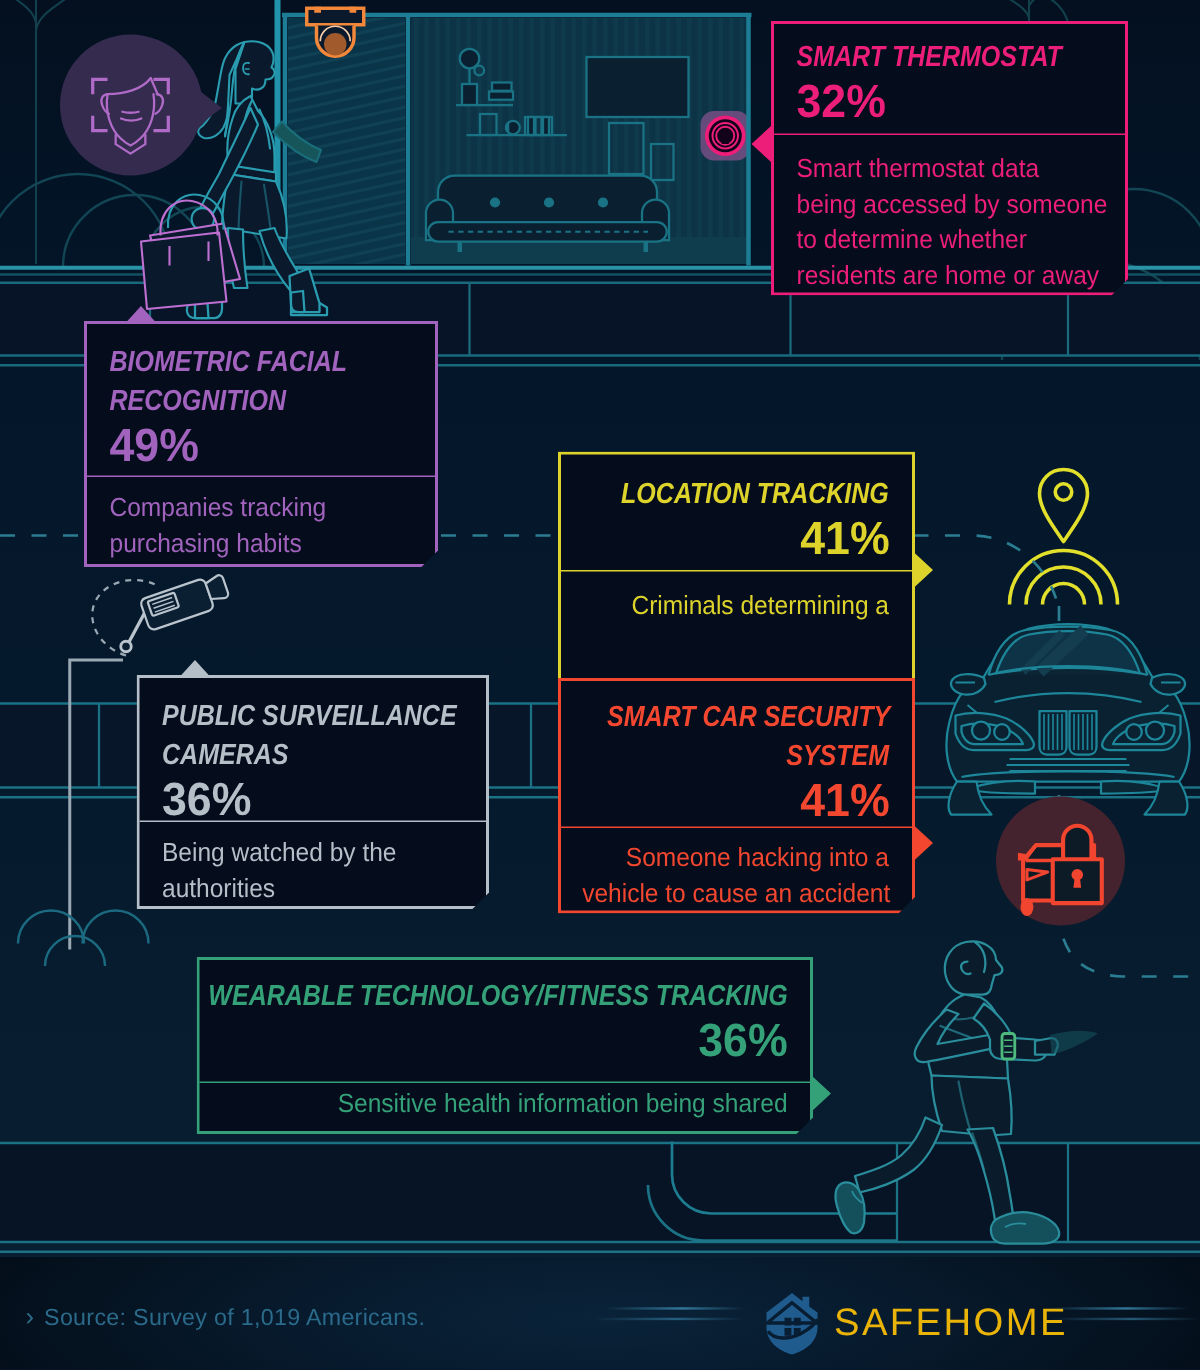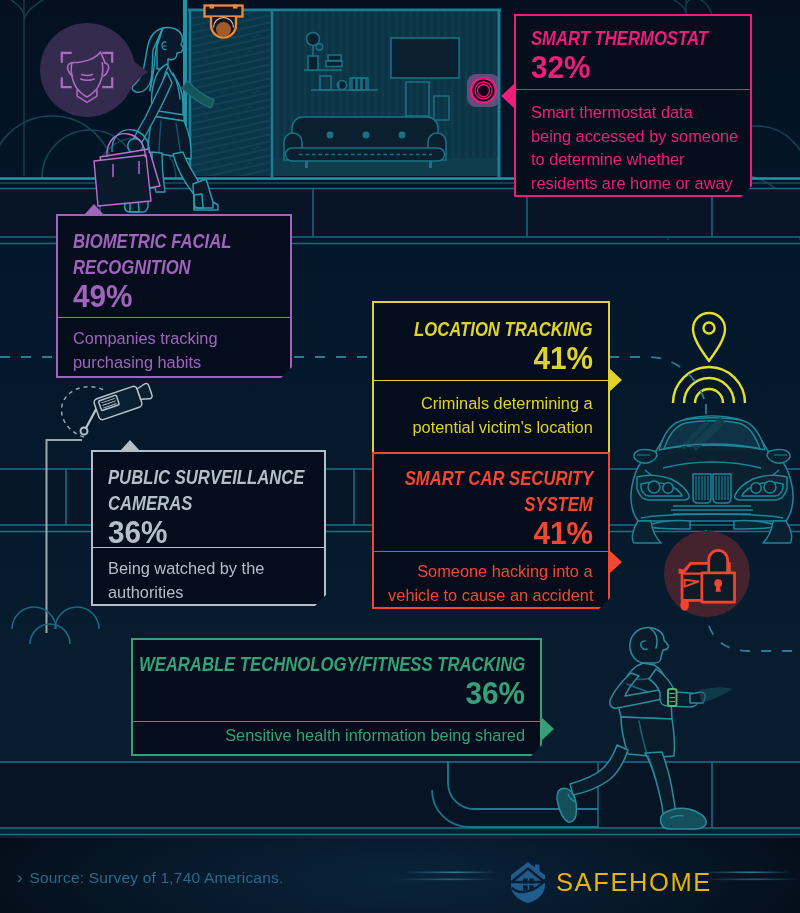--- a/index.html
+++ b/index.html
@@ -482,23 +482,20 @@
           <span>LOCATION TRACKING</span>
         </div>
 <div class="card-pct">
           <span>41%</span>
         </div>
 </div>
 <div class="card-bot right" style="padding-top:11px">
 <div class="bot-line">
           <span class="card-bot-txt">Criminals determining a</span>
         </div>
-<div class="bot-line">
-          <span class="card-bot-txt">potential victim's location</span>
-        </div>
 </div>
 </div>
 <div class="arrow-right" style="left:609px;top:368px;border-left-color:#ded32b"></div>
 <div class="card" style="left:91px;top:450px;width:235px;height:156px;border-color:#b4bfc8;--c:#b4bfc8">
 <div class="card-top left" style="height:96px;border-color:#b4bfc8;padding-top:12px">
 <div class="card-title">
           <span>PUBLIC SURVEILLANCE</span>
         </div>
 <div class="card-title">
           <span>CAMERAS</span>
@@ -552,21 +549,21 @@
 <div class="bot-line">
           <span class="card-bot-txt">Sensitive health information being shared</span>
         </div>
 </div>
 </div>
 <div class="arrow-right" style="left:541px;top:717px;border-left-color:#34a178"></div>
 
 <div class="footer"></div>
 <div class="src">
   <span class="chev">›</span>
-  <span>Source: Survey of 1,740 Americans.</span>
+  <span>Source: Survey of 1,019 Americans.</span>
 </div>
 <div class="brand">
   <svg width="38" height="44" viewBox="0 0 38 44">
     <defs>
           <mask id="lm">
             <rect x="0" y="0" width="38" height="44" fill="#fff"></rect>
       <path d="M19 8.5 L35.5 22 H2.5 Z" fill="none" stroke="#000" stroke-width="2.3"></path>
       <rect x="14" y="18.5" width="4.6" height="5.2" fill="#000"></rect>
       <rect x="20.2" y="18.5" width="4.6" height="5.2" fill="#000"></rect>
       <rect x="14" y="25.3" width="4.6" height="5.2" fill="#000"></rect>

